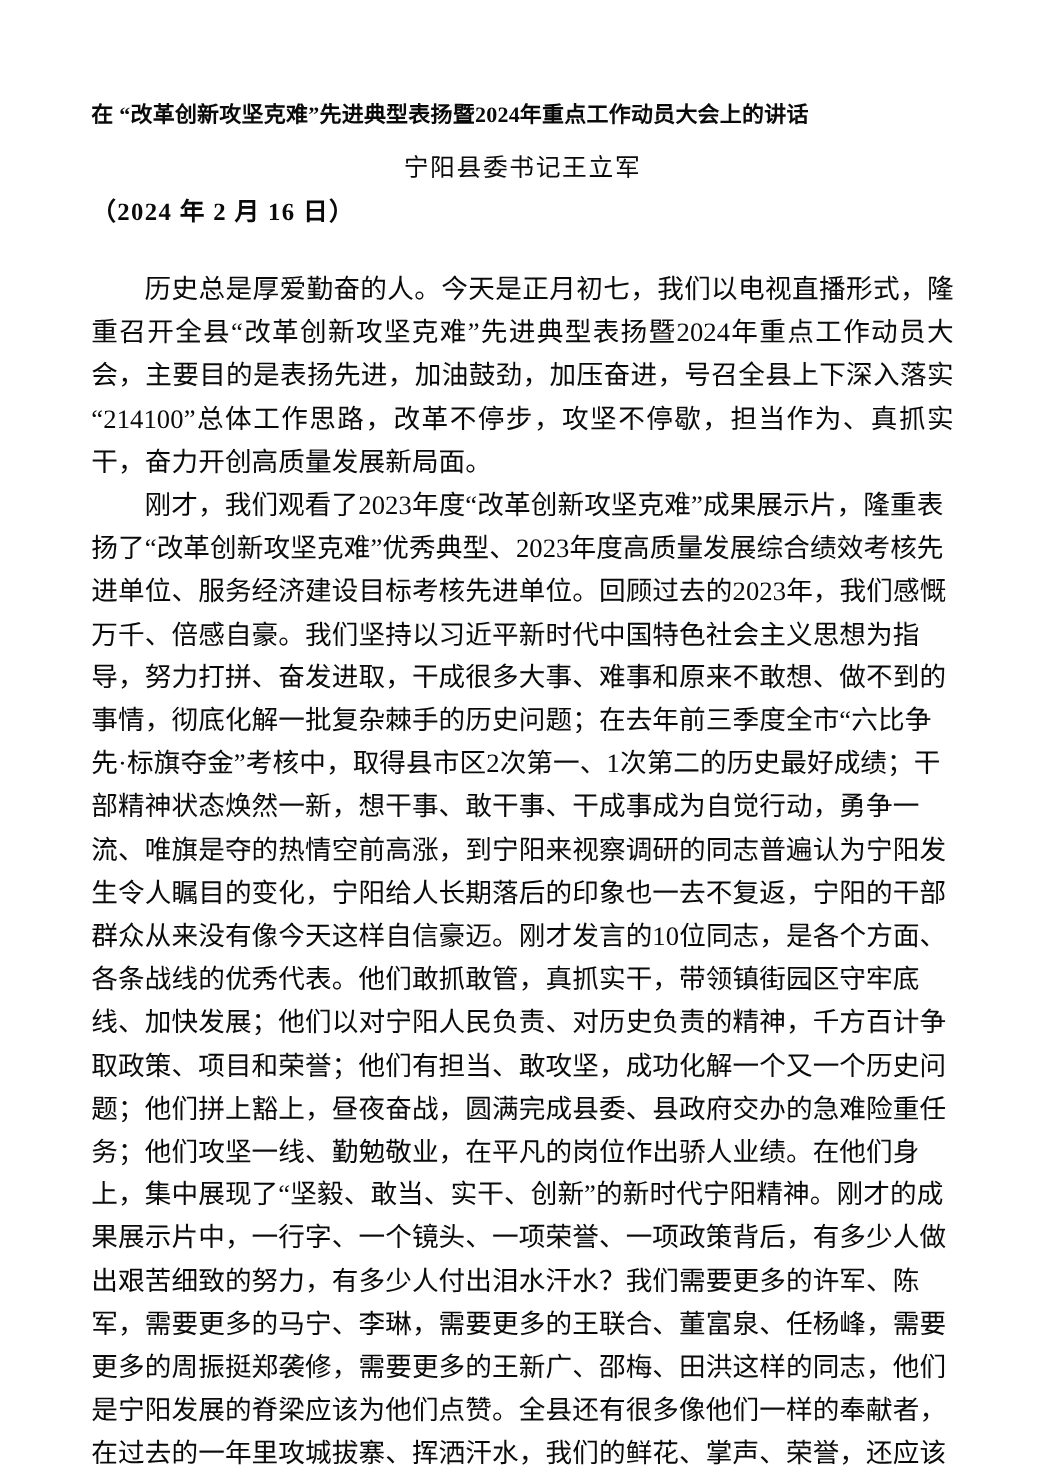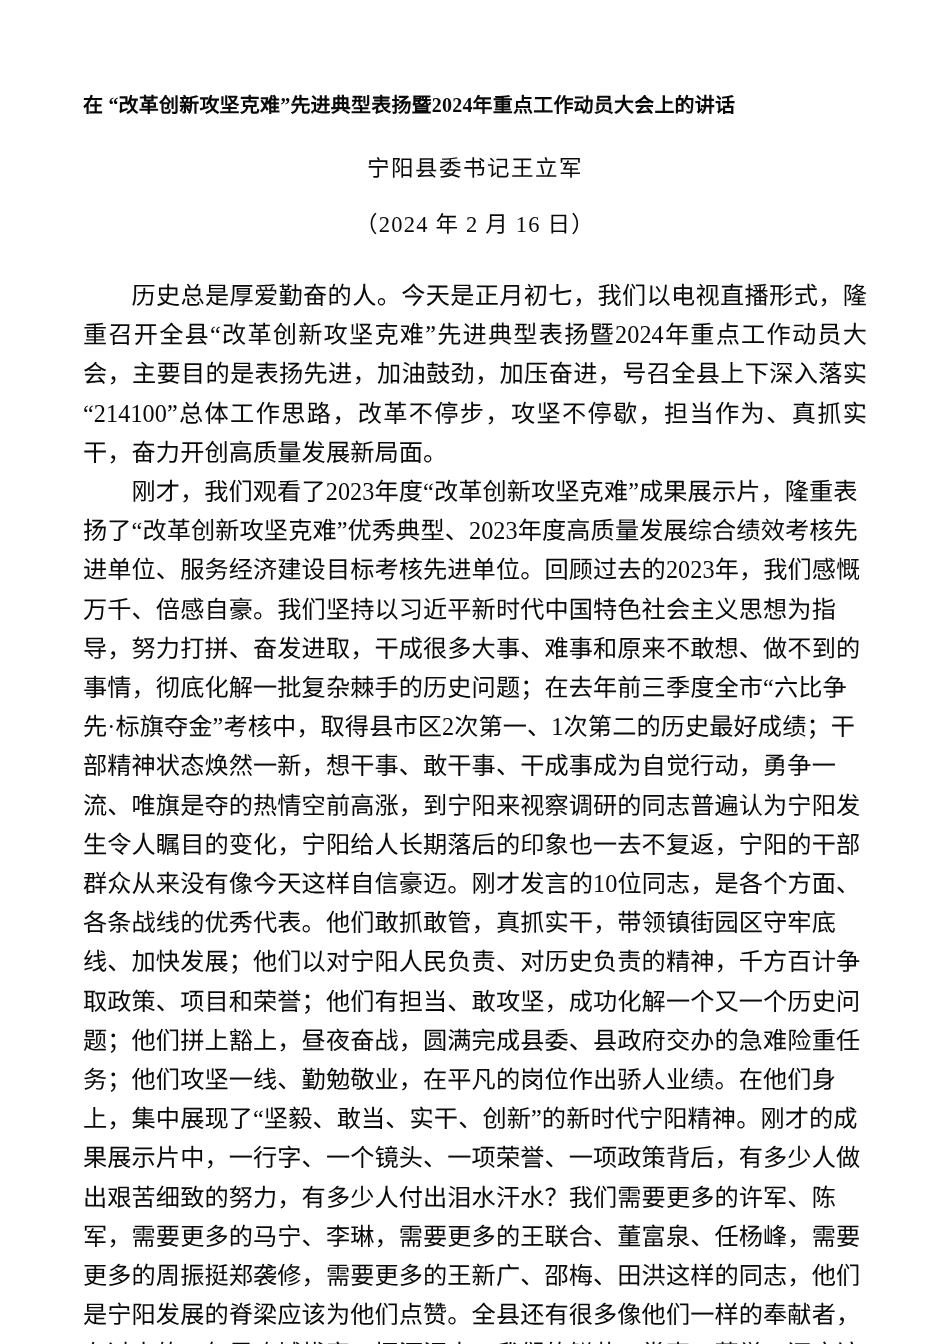--- a/index.html
+++ b/index.html
@@ -34,35 +34,34 @@
     margin: 0;
     padding-top: 88px;
     font-size: 20px;
     font-weight: bold;
     line-height: 34px;
     text-align: left;
     letter-spacing: 0.2px;
     white-space: nowrap;
   }
   .doc-byline {
-    margin: 16px;
+    margin: 0;
     padding-top: 15px;
     font-size: 22.5px;
     font-weight: normal;
     line-height: 31px;
     text-align: center;
     letter-spacing: 1.5px;
   }
   .doc-date {
     margin: 0;
     padding-top: 9px;
     font-size: 22.5px;
-    font-weight: normal;
+    font-weight: bold;
     line-height: 31px;
-    text-align: center;
     letter-spacing: 1.2px;
   }
 
   
   .body-text {
     padding-top: 36px;
   }
   .para {
     margin: 0;
     font-size: 24.2px;

